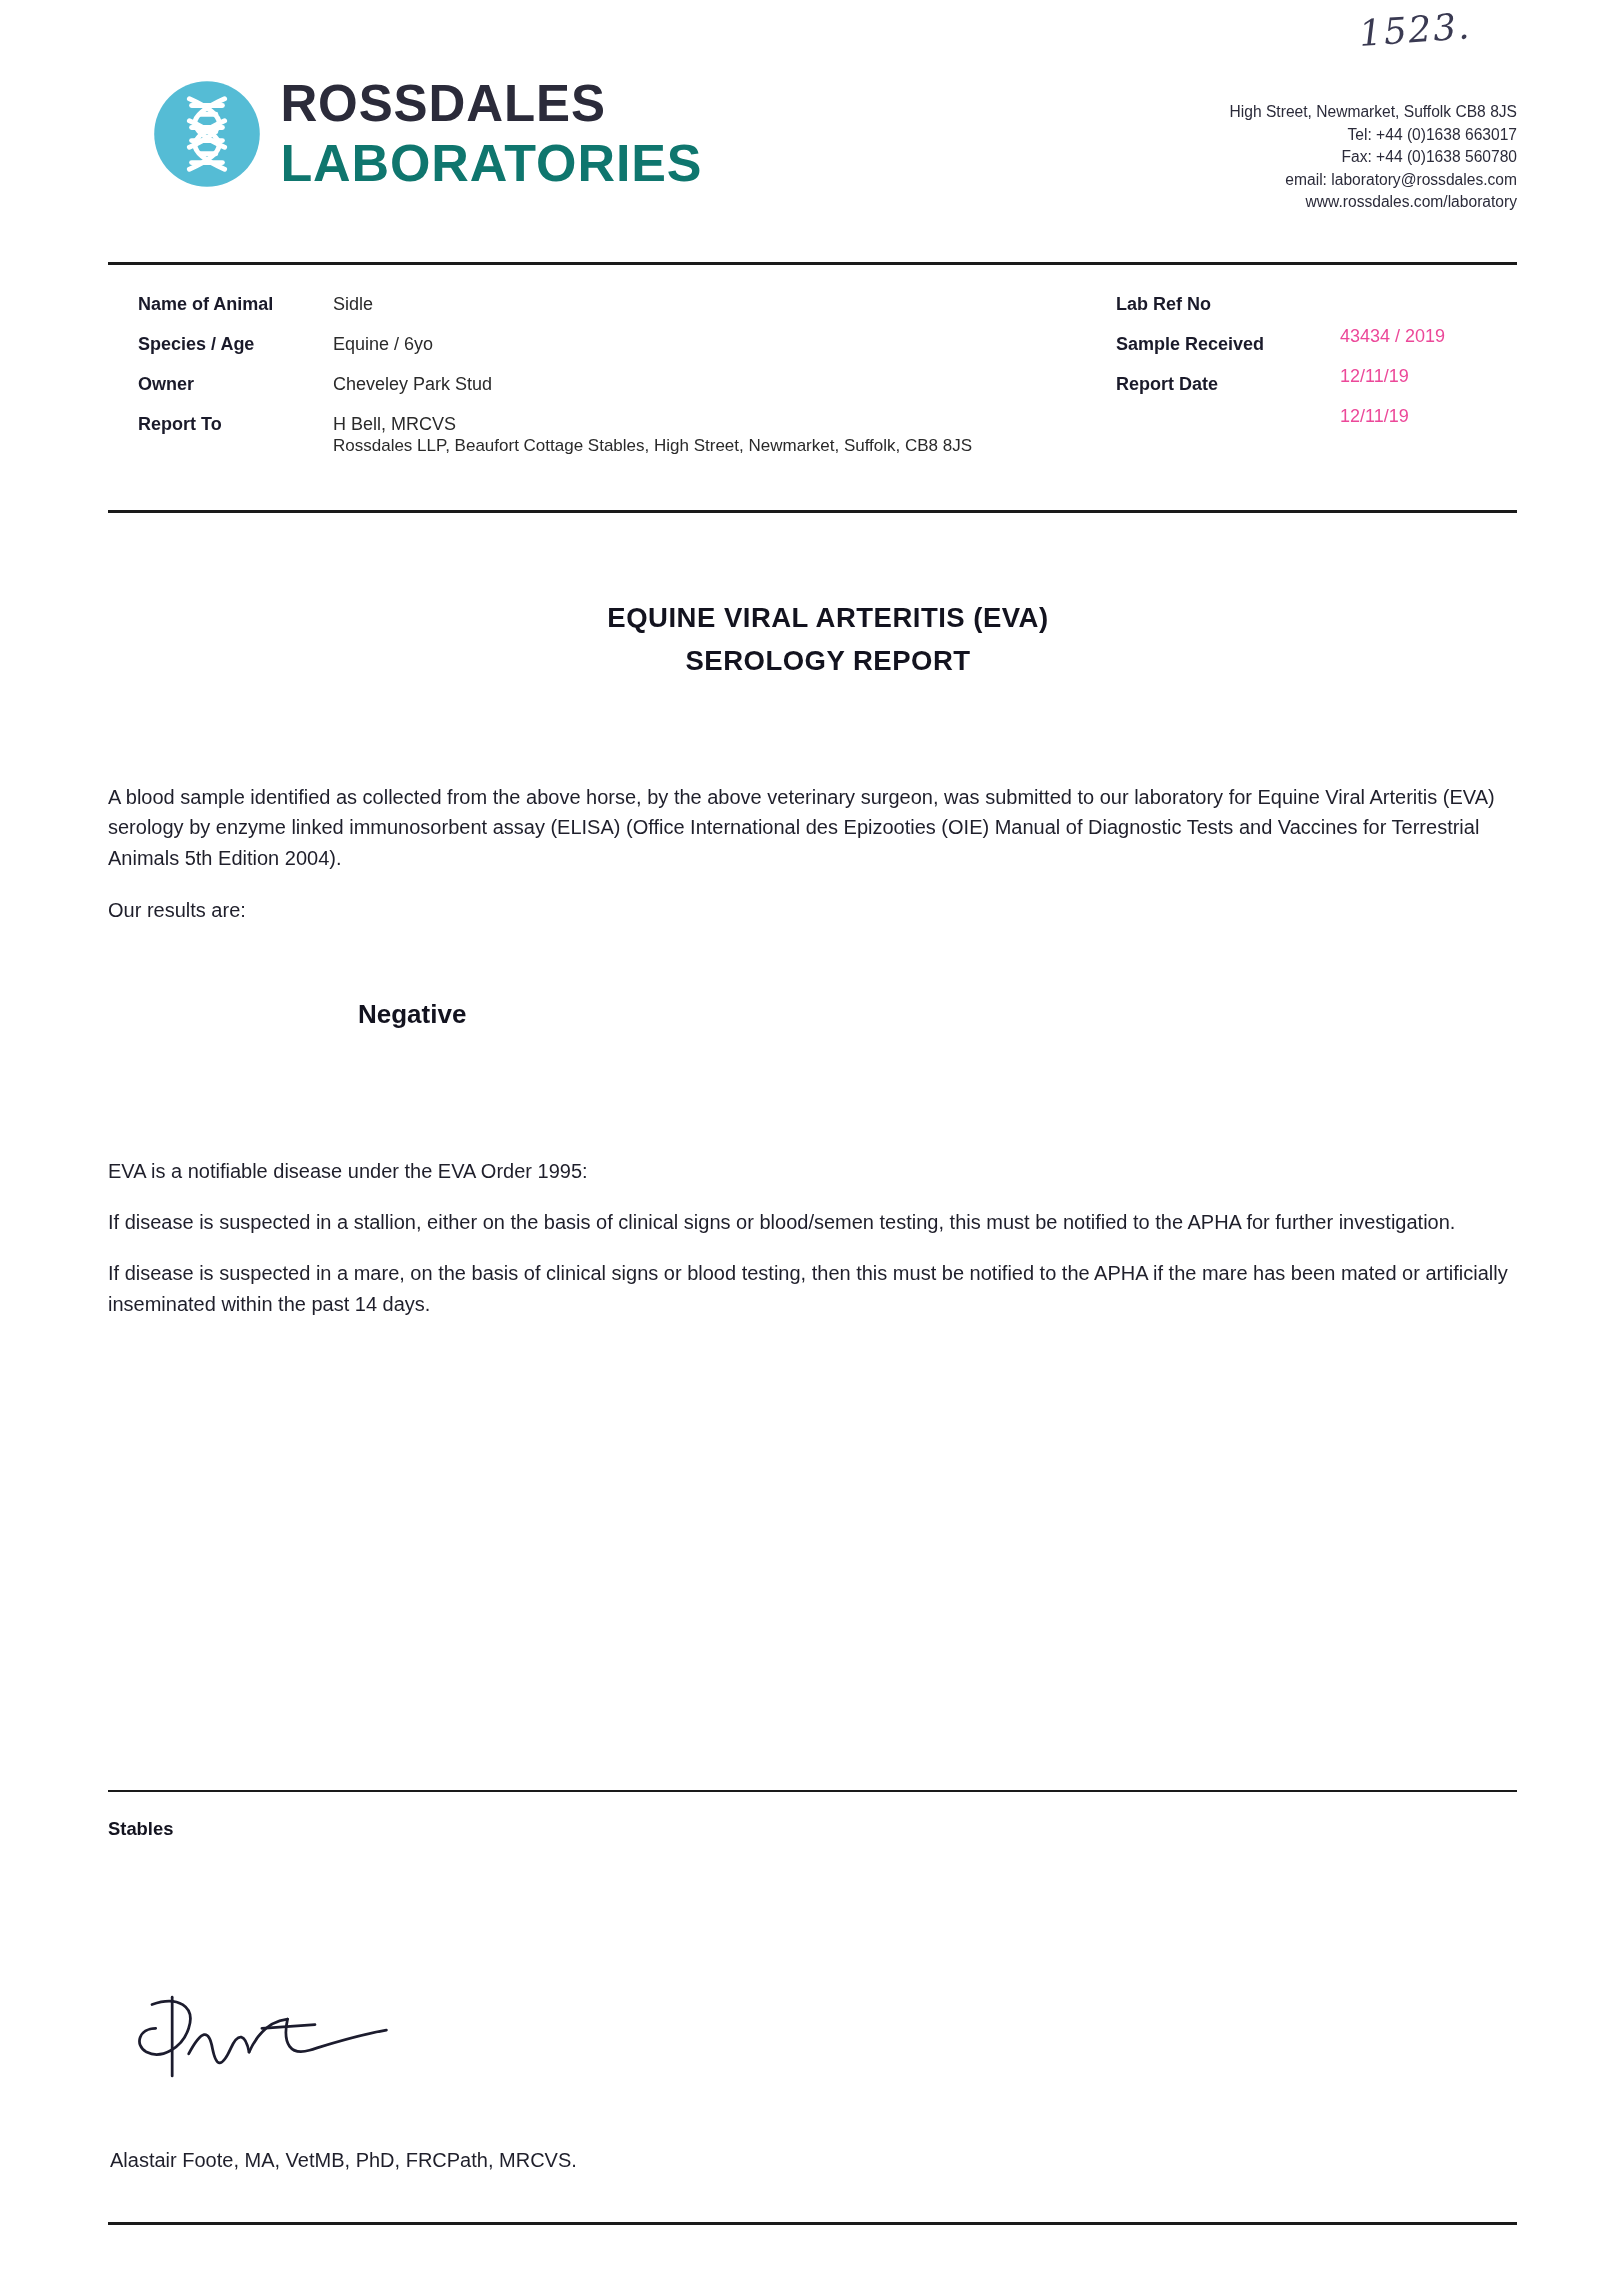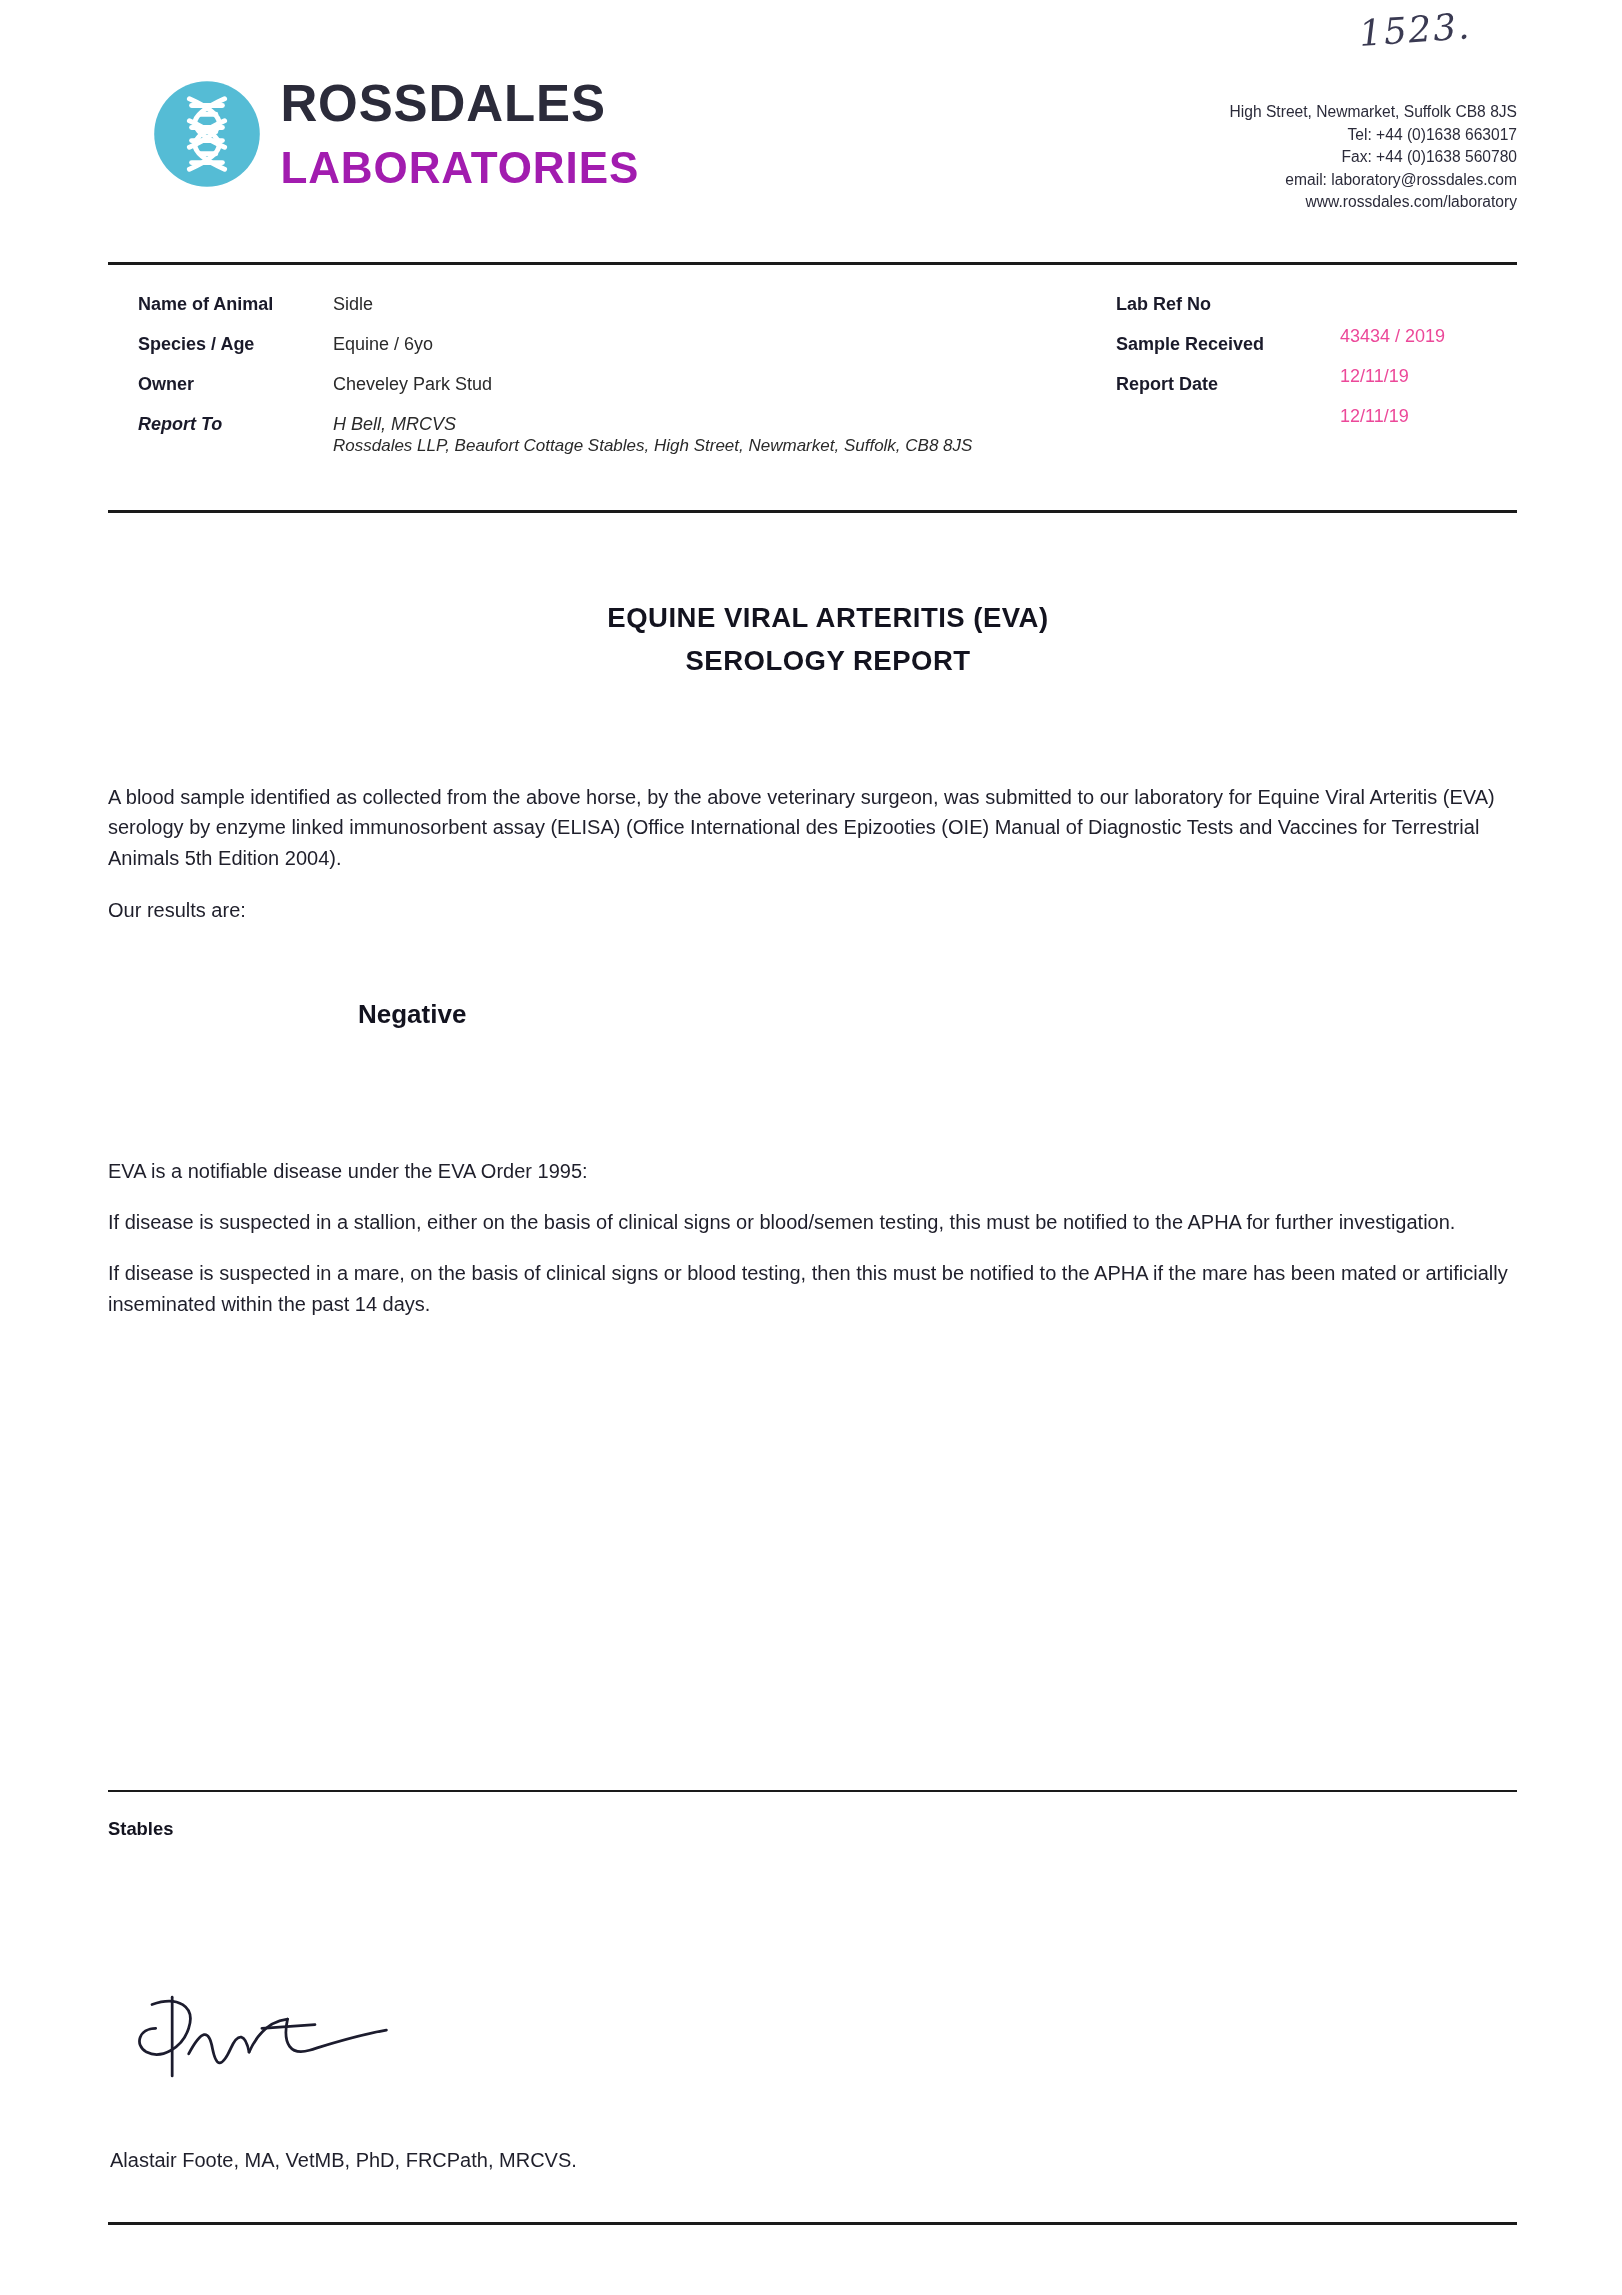--- a/index.html
+++ b/index.html
@@ -56,25 +56,25 @@
     margin-left: 18.4px;
     line-height: 1.0;
   }
   .brand-line1 {
     font-size: 51px;
     font-weight: bold;
     letter-spacing: 0.9px;
     color: #2b2b3a;
   }
   .brand-line2 {
-    font-size: 44px;
+    font-size: 52px;
     font-weight: bold;
     letter-spacing: 0.9px;
-    color: #a21caf;
-    margin-top: 17px;
+    color: #0f766e;
+    margin-top: 8px;
   }
   .contact {
     position: absolute;
     right: 0;
     top: 23px;
     text-align: right;
     font-size: 15.6px;
     line-height: 1.45;
     color: #2b2b3a;
   }
@@ -260,21 +260,21 @@
       <span class="det-value-r">12/11/19</span>
     </div>
 
     <div class="det-row">
       <span class="det-label">Owner</span>
       <span class="det-value">Cheveley Park Stud</span>
       <span class="det-label-r">Report Date</span>
       <span class="det-value-r">12/11/19</span>
     </div>
 
-    <div class="det-row" style="height:64px;font-style:italic;">
+    <div class="det-row" style="height:64px;">
       <span class="det-label">Report To</span>
       <span class="det-value">H Bell, MRCVS</span>
       <span class="det-sub">Rossdales LLP, Beaufort Cottage Stables, High Street, Newmarket, Suffolk, CB8 8JS</span>
     </div>
 
   </div>
 
   <div class="rule thick" style="top:510px;"></div>
 
   <div class="title-block">

